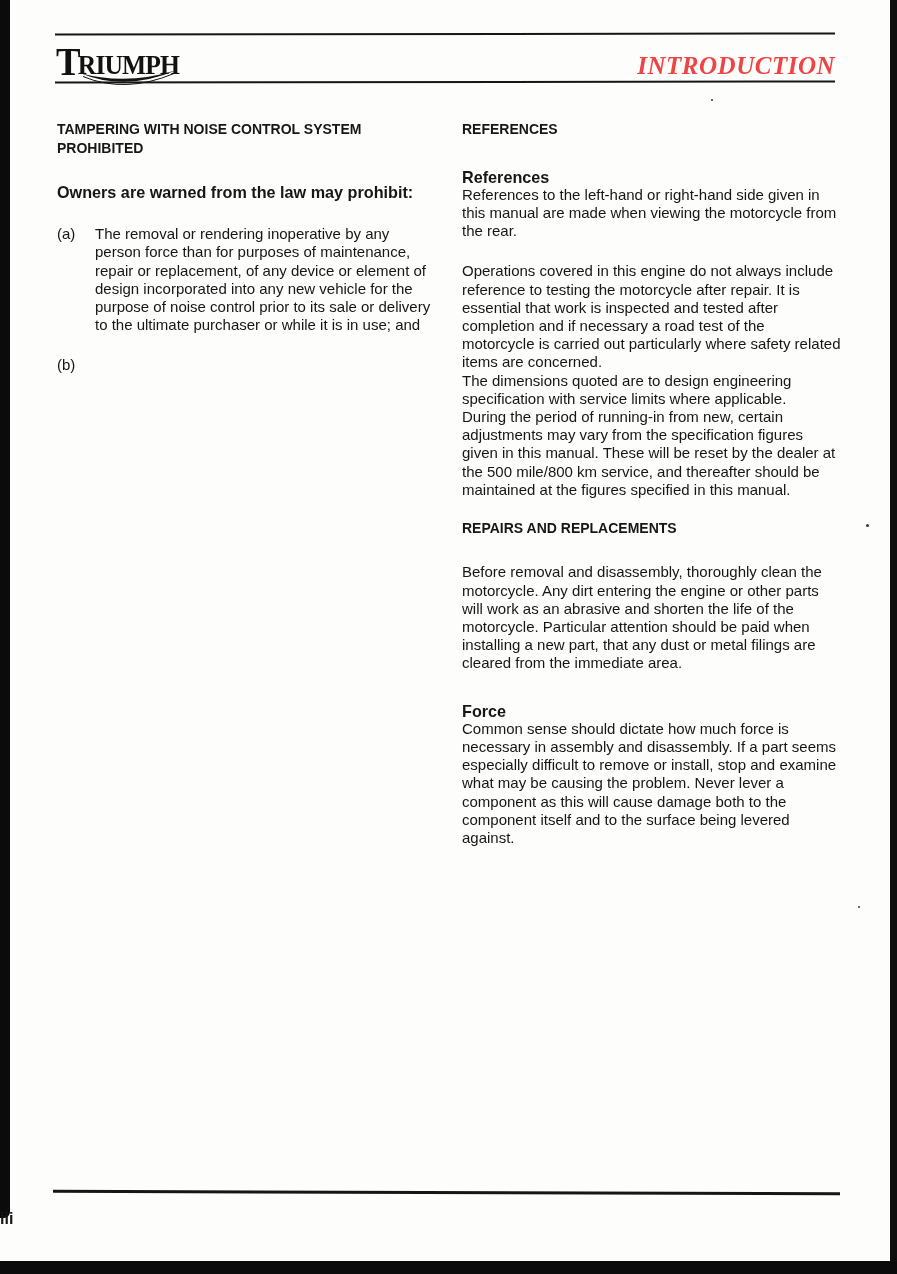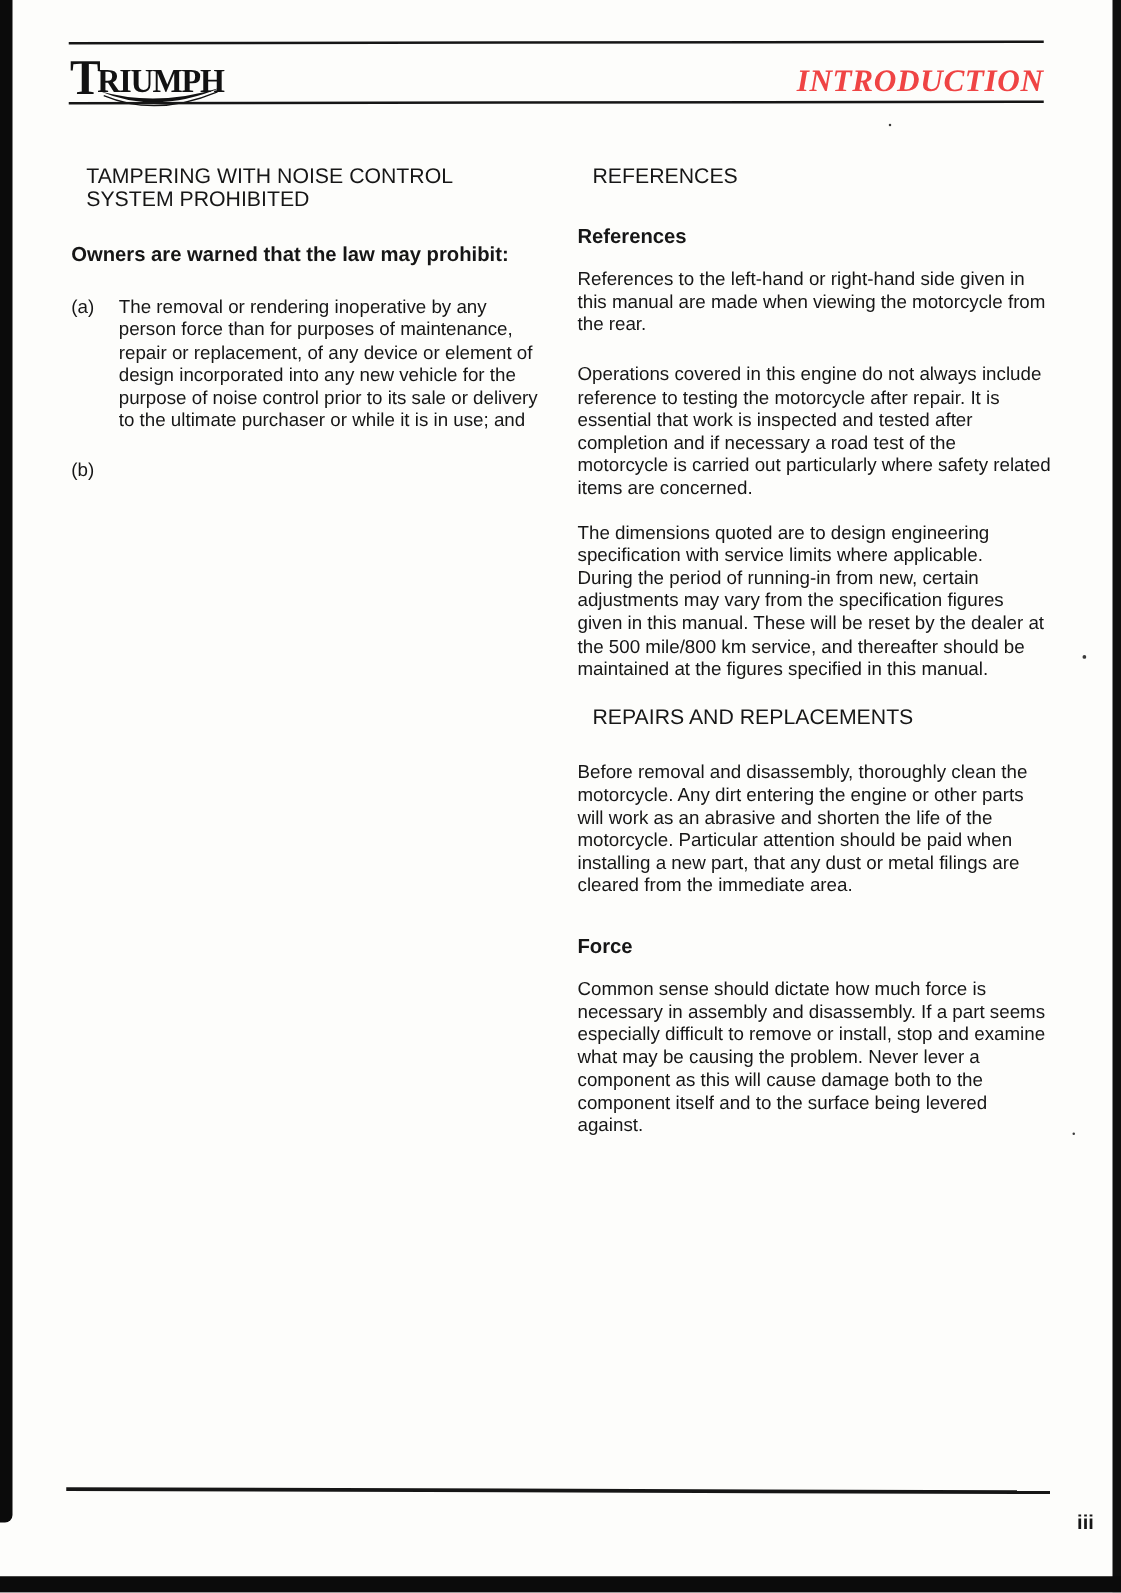--- a/index.html
+++ b/index.html
@@ -31,33 +31,33 @@
     text-align:right;
     font-family:"Liberation Serif", serif;
     font-style:italic;font-weight:600;
     font-size:25px;letter-spacing:0.5px;color:#ef4444;margin-top:12px;
   }
 
   
   .col{position:absolute;top:120px;font-size:15px;line-height:18.2px;}
   .col-left{left:57px;width:376px;}
   .col-right{left:462px;width:379px;}
-  .h-caps{font-weight:normal;font-size:17px;line-height:18.5px;margin:12px;}
+  .h-caps{font-weight:bold;font-size:14px;line-height:18.5px;margin:0;}
   .h-sub{font-weight:bold;font-size:16.2px;margin:0;}
   .para{margin:0;}
   .mt-lg{margin-top:29px;}
   .mt-md{margin-top:22px;}
-  .mt-sm{margin-top:17px;}
+  .mt-sm{}
   .list-item{display:flex;margin-top:22px;}
   .list-item .label{flex:0 0 38px;}
   .list-item .text{flex:1;}
 
   
   .rule-footer{left:53px;top:1191px;width:787px;height:3px;transform:rotate(0.18deg);}
-  .page-number{position:absolute;left:0;top:1210px;width:875px;text-align:right;font-weight:bold;font-size:16px;}
+  .page-number{position:absolute;left:0;top:1210px;width:875px;text-align:left;font-weight:bold;font-size:16px;}
 </style>
 </head>
 <body>
 
 <div class="page">
 
   <div class="scan-bar-left"></div>
   <div class="scan-bar-right"></div>
   <div class="scan-bar-bottom"></div>
   <div class="speck s1"></div>
@@ -73,21 +73,21 @@
       </g>
       <path d="M24 31 Q 69 50 121 28 Q 70 44 24 31 Z" fill="#121212"></path>
       <path d="M27 34.5 Q 69 52 118 31.5" fill="none" stroke="#121212" stroke-width="1"></path>
     </svg>
   </div>
   <div class="header-title">INTRODUCTION</div>
   <div class="rule rule-under-logo"></div>
 
   <div class="col col-left">
     <p class="h-caps">TAMPERING WITH NOISE CONTROL SYSTEM PROHIBITED</p>
-    <p class="h-sub" style="margin-top:26px;">Owners are warned that the law may prohibit:</p>
+    <p class="h-sub" style="margin-top:26px;">Owners are warned from the law may prohibit:</p>
     <div class="list-item" style="margin-top:24px;">
       <span class="label">(a)</span>
       <span class="text">The removal or rendering inoperative by any person force than for purposes of maintenance, repair or replacement, of any device or element of design incorporated into any new vehicle for the purpose of noise control prior to its sale or delivery to the ultimate purchaser or while it is in use; and</span>
     </div>
     <div class="list-item">
       <span class="label">(b)</span>
     </div>
   </div>
 
   <div class="col col-right">

